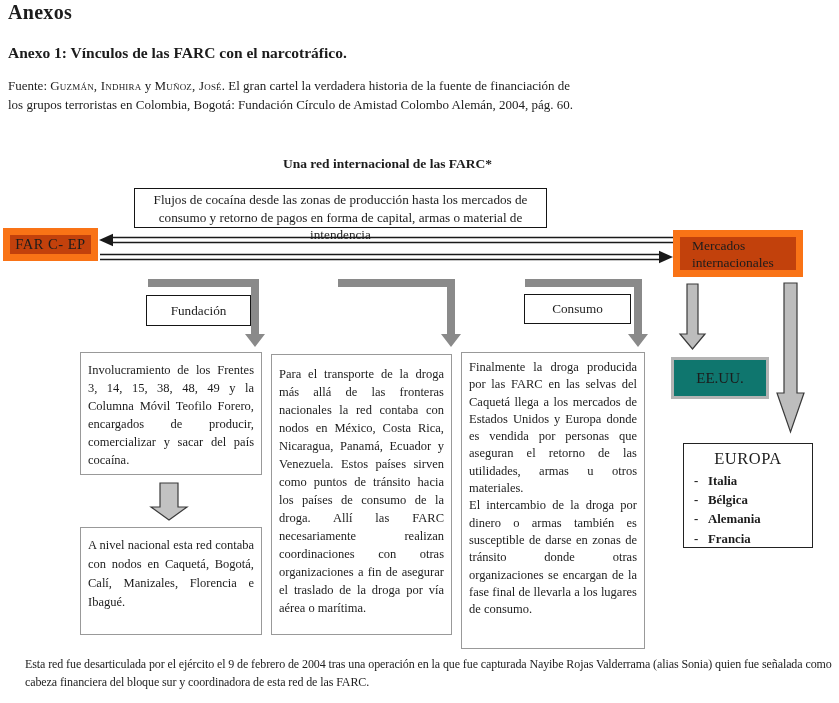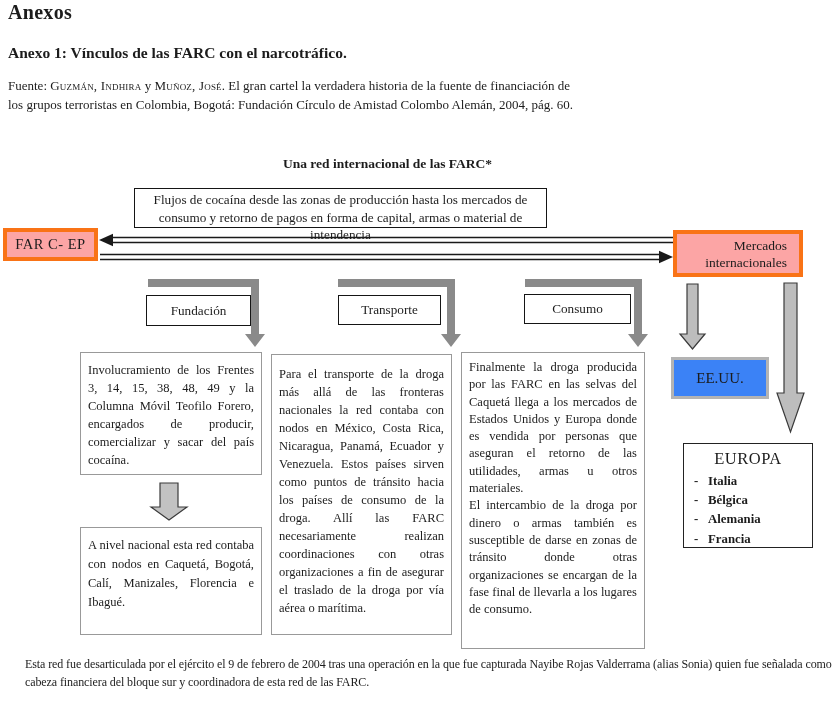--- a/index.html
+++ b/index.html
@@ -36,23 +36,23 @@
   }
 
   .flow-box {
     left: 134px; top: 188px; width: 413px; height: 40px;
     border: 1.3px solid #151515; background: #fff;
     text-align: center; font-size: 13.2px; line-height: 17.5px;
     padding: 2px 10px 0;
   }
 
   .node-gray {
-    background: #fca5a5; border: 4px solid #f97316;
+    background: #c2410c; border: 7px solid #f97316;
     display: flex; align-items: center; justify-content: center;
-    text-align: right;
+    text-align: left;
   }
   .farc-node {
     left: 3px; top: 228px; width: 95px; height: 33px;
     font-size: 14.5px; letter-spacing: 0.5px;
   }
   .markets-node {
     left: 673px; top: 230px; width: 130px; height: 47px;
     font-size: 13.5px; line-height: 17px; padding: 0 12px;
   }
 
@@ -72,21 +72,21 @@
     padding: 8px 7px 0;
   }
   .col1-box1 { left: 80px;  top: 352px; width: 182px; height: 123px; }
   .col1-box2 { left: 80px;  top: 527px; width: 182px; height: 108px; line-height: 19px; }
   .col2-box  { left: 271px; top: 354px; width: 181px; height: 281px; padding-top: 10px; }
   .col3-box  { left: 461px; top: 352px; width: 184px; height: 297px; line-height: 17.3px; padding-top: 6px; }
   .col3-box p + p { margin-top: 0; }
 
   .usa-node {
     left: 671px; top: 357px; width: 98px; height: 42px;
-    background: #3b82f6; border: 3px solid #b3b3b3;
+    background: #0f766e; border: 3px solid #b3b3b3;
     display: flex; align-items: center; justify-content: center;
     font-size: 15px;
   }
   .europe-node {
     left: 683px; top: 443px; width: 130px; height: 105px;
     background: #fff; border: 1.4px solid #222;
     padding: 5px 8px 4px;
   }
   .europe-title {
     text-align: center; font-size: 16.5px; letter-spacing: 0.5px;
@@ -146,23 +146,20 @@
     <span>FAR C- EP</span>
   </div>
 
   <div class="abs node-gray markets-node z2">
     <span>Mercados internacionales</span>
   </div>
 
   <div class="abs stage-label stage-prod z2">
     <span>Fundación</span>
   </div>
-  <div class="abs stage-label stage-trans z2">
-    <span>Transporte</span>
-  </div>
   <div class="abs stage-label stage-cons z2">
     <span>Consumo</span>
   </div>
 
   <div class="abs text-box col1-box1 z2">Involucramiento de los Frentes 3, 14, 15, 38, 48, 49 y la Columna Móvil Teofilo Forero, encargados de producir, comercializar y sacar del país cocaína.</div>
 
   <div class="abs text-box col1-box2 z2">A nivel nacional esta red contaba con nodos en Caquetá, Bogotá, Calí, Manizales, Florencia e Ibagué.</div>
 
   <div class="abs text-box col2-box z2">Para el transporte de la droga más allá de las fronteras nacionales la red contaba con nodos en México, Costa Rica, Nicaragua, Panamá, Ecuador y Venezuela. Estos países sirven como puntos de tránsito hacia los países de consumo de la droga. Allí las FARC necesariamente realizan coordinaciones con otras organizaciones a fin de asegurar el traslado de la droga por vía aérea o marítima.</div>
 

